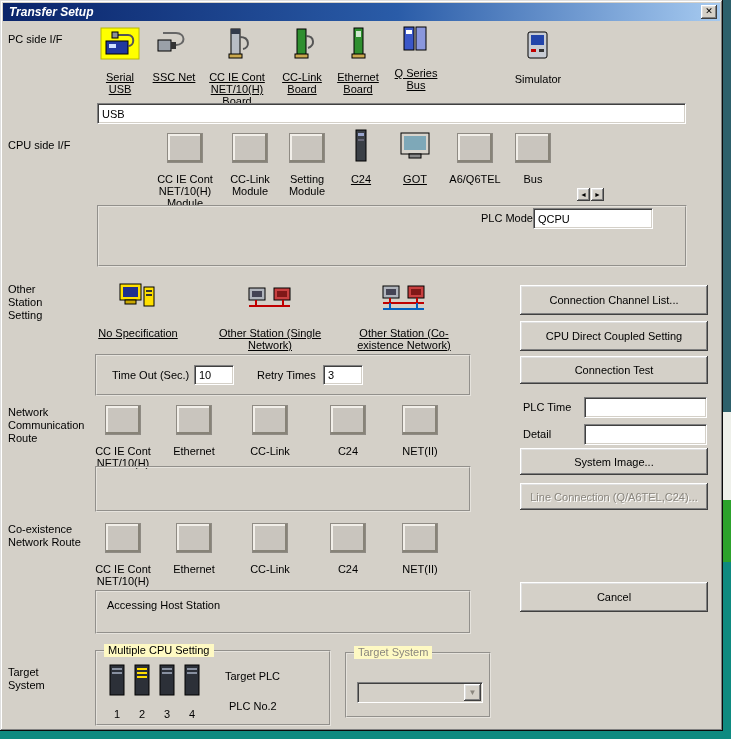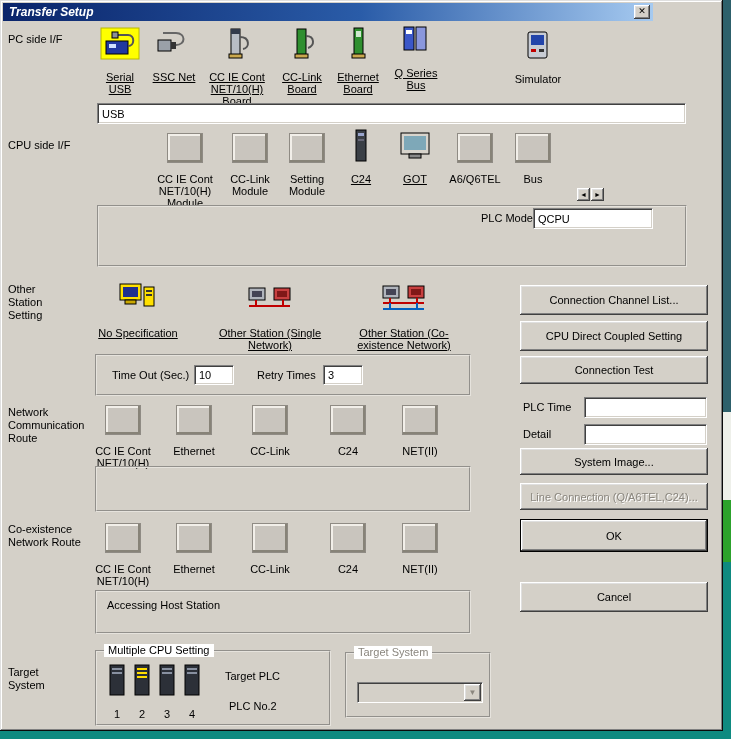--- a/index.html
+++ b/index.html
@@ -7,21 +7,21 @@
     width:731px;height:739px;position:relative;overflow:hidden;
     background:#0e8a80;
     font-family:"Liberation Sans",sans-serif;font-size:11px;color:#000;
   }
   .strip{position:absolute}
   .dialog{
     position:absolute;left:0;top:0;width:723px;height:731px;background:#d4d0c8;
     box-shadow:inset -1px -1px #0a0a0a,inset 1px 1px #dfdfdf,inset -2px -2px #808080,inset 2px 2px #fff;
   }
   .titlebar{
-    position:absolute;left:3px;top:3px;width:650px;height:18px;
+    position:absolute;left:3px;top:3px;width:717px;height:18px;
     background:linear-gradient(90deg,#0a246a,#2a5ca8 55%,#a6caf0);
     color:#fff;display:flex;align-items:center;padding:0 3px 0 6px;box-sizing:border-box;
   }
   .title{flex:1;font-size:12px;font-weight:bold;font-style:italic;white-space:nowrap}
   .sysbtn{
     width:16px;height:14px;background:#d4d0c8;color:#000;font-size:9px;line-height:13px;text-align:center;
     box-shadow:inset -1px -1px #404040,inset 1px 1px #fff,inset -2px -2px #808080,inset 2px 2px #dfdfdf;
   }
   .lbl{position:absolute;line-height:13px}
   .iitem{position:absolute;text-align:center}
@@ -40,21 +40,21 @@
   .btn.default{border:1px solid #000}
   .btn.disabled{color:#8a867e;text-shadow:1px 1px 0 #fff}
   .field{
     position:absolute;background:#fff;font-family:inherit;font-size:11px;color:#000;
     border:1px solid;border-color:#808080 #fff #fff #808080;
     box-shadow:inset 1px 1px #404040,inset -1px -1px #d4d0c8;
     padding:2px 4px;box-sizing:border-box;outline:none;
   }
   .etched{position:absolute;border:2px groove #e6e3dd;box-sizing:border-box}
   .group{position:absolute;border:2px groove #e6e3dd;box-sizing:border-box}
-  .legend{position:absolute;top:-8px;left:7px;background:#ffffff;padding:0 4px;line-height:13px;white-space:nowrap}
+  .legend{position:absolute;top:-8px;left:7px;background:#fef9c3;padding:0 4px;line-height:13px;white-space:nowrap}
   .legend.dis{color:#8a867e}
   .arrowbtn{width:13px;height:13px;font-size:7px;padding:0}
   .dd{
     position:absolute;background:#d4d0c8;border:1px solid;border-color:#808080 #fff #fff #808080;
     box-shadow:inset 1px 1px #404040,inset -1px -1px #d4d0c8;box-sizing:border-box;
   }
   .ddbtn{
     position:absolute;right:1px;top:1px;bottom:1px;width:17px;background:#d4d0c8;color:#8a867e;
     box-shadow:inset -1px -1px #404040,inset 1px 1px #fff,inset -2px -2px #808080,inset 2px 2px #dfdfdf;
     display:flex;align-items:center;justify-content:center;font-size:8px;
@@ -290,23 +290,20 @@
 
   <div class="lbl" style="left:523px;top:428px">Detail</div>
   <input class="field" readonly="" style="left: 584px; top: 424px; width: 123px; height: 21px;">
 
   <button class="btn" style="left:520px;top:448px;width:188px;height:27px">
     <span>System Image...</span>
   </button>
   <button class="btn disabled" style="left:520px;top:483px;width:188px;height:27px">
     <span>Line Connection (Q/A6TEL,C24)...</span>
   </button>
-  <button class="btn default" style="left:520px;top:519px;width:188px;height:33px">
-    <span>OK</span>
-  </button>
   <button class="btn" style="left:520px;top:582px;width:188px;height:30px">
     <span>Cancel</span>
   </button>
 
   <div class="etched" style="left:95px;top:354px;width:376px;height:42px">
     <div class="lbl" style="left:15px;top:13px">Time Out (Sec.)</div>
     <input class="field" style="left: 97px; top: 9px; width: 40px; height: 20px;" value="10">
     <div class="lbl" style="left:160px;top:13px">Retry Times</div>
     <input class="field" style="left: 226px; top: 9px; width: 40px; height: 20px;" value="3">
   </div>

